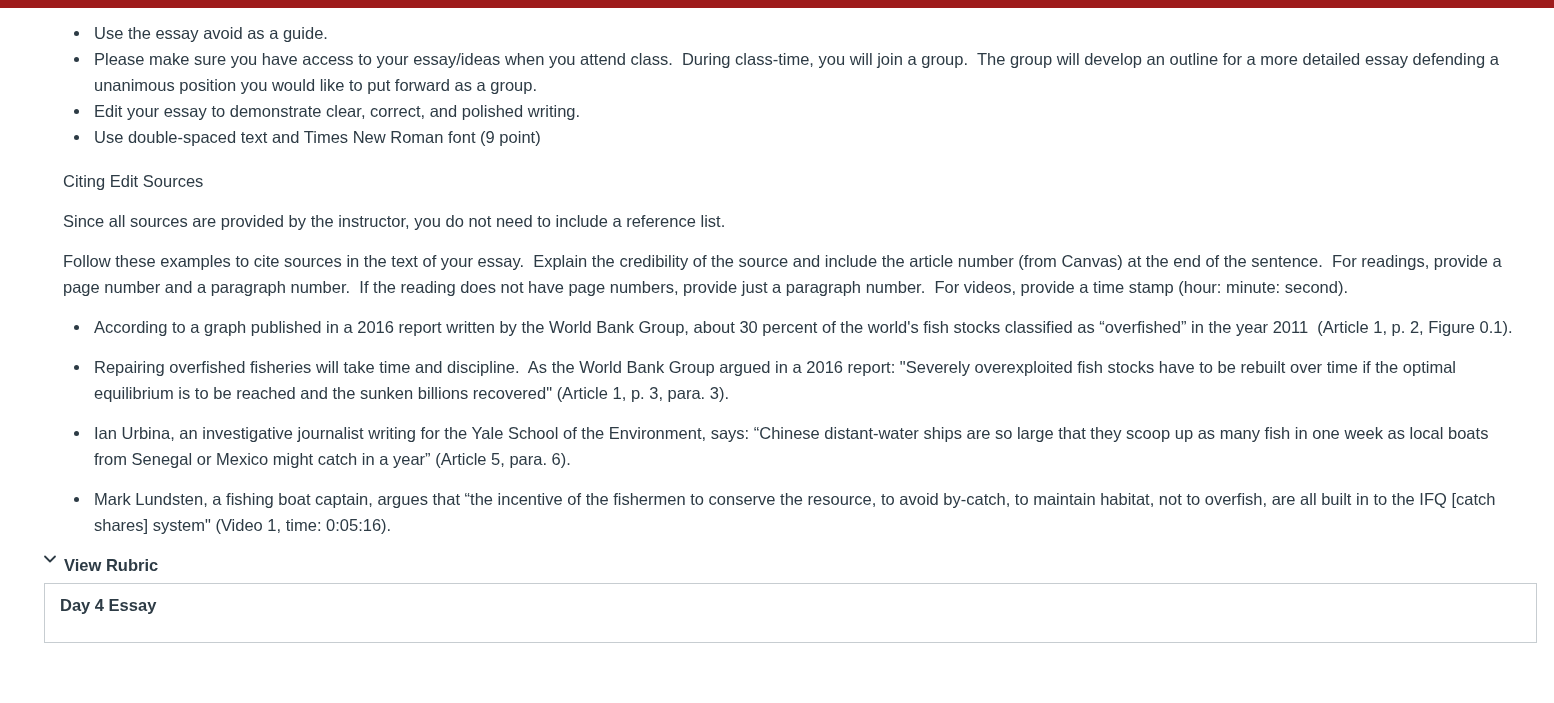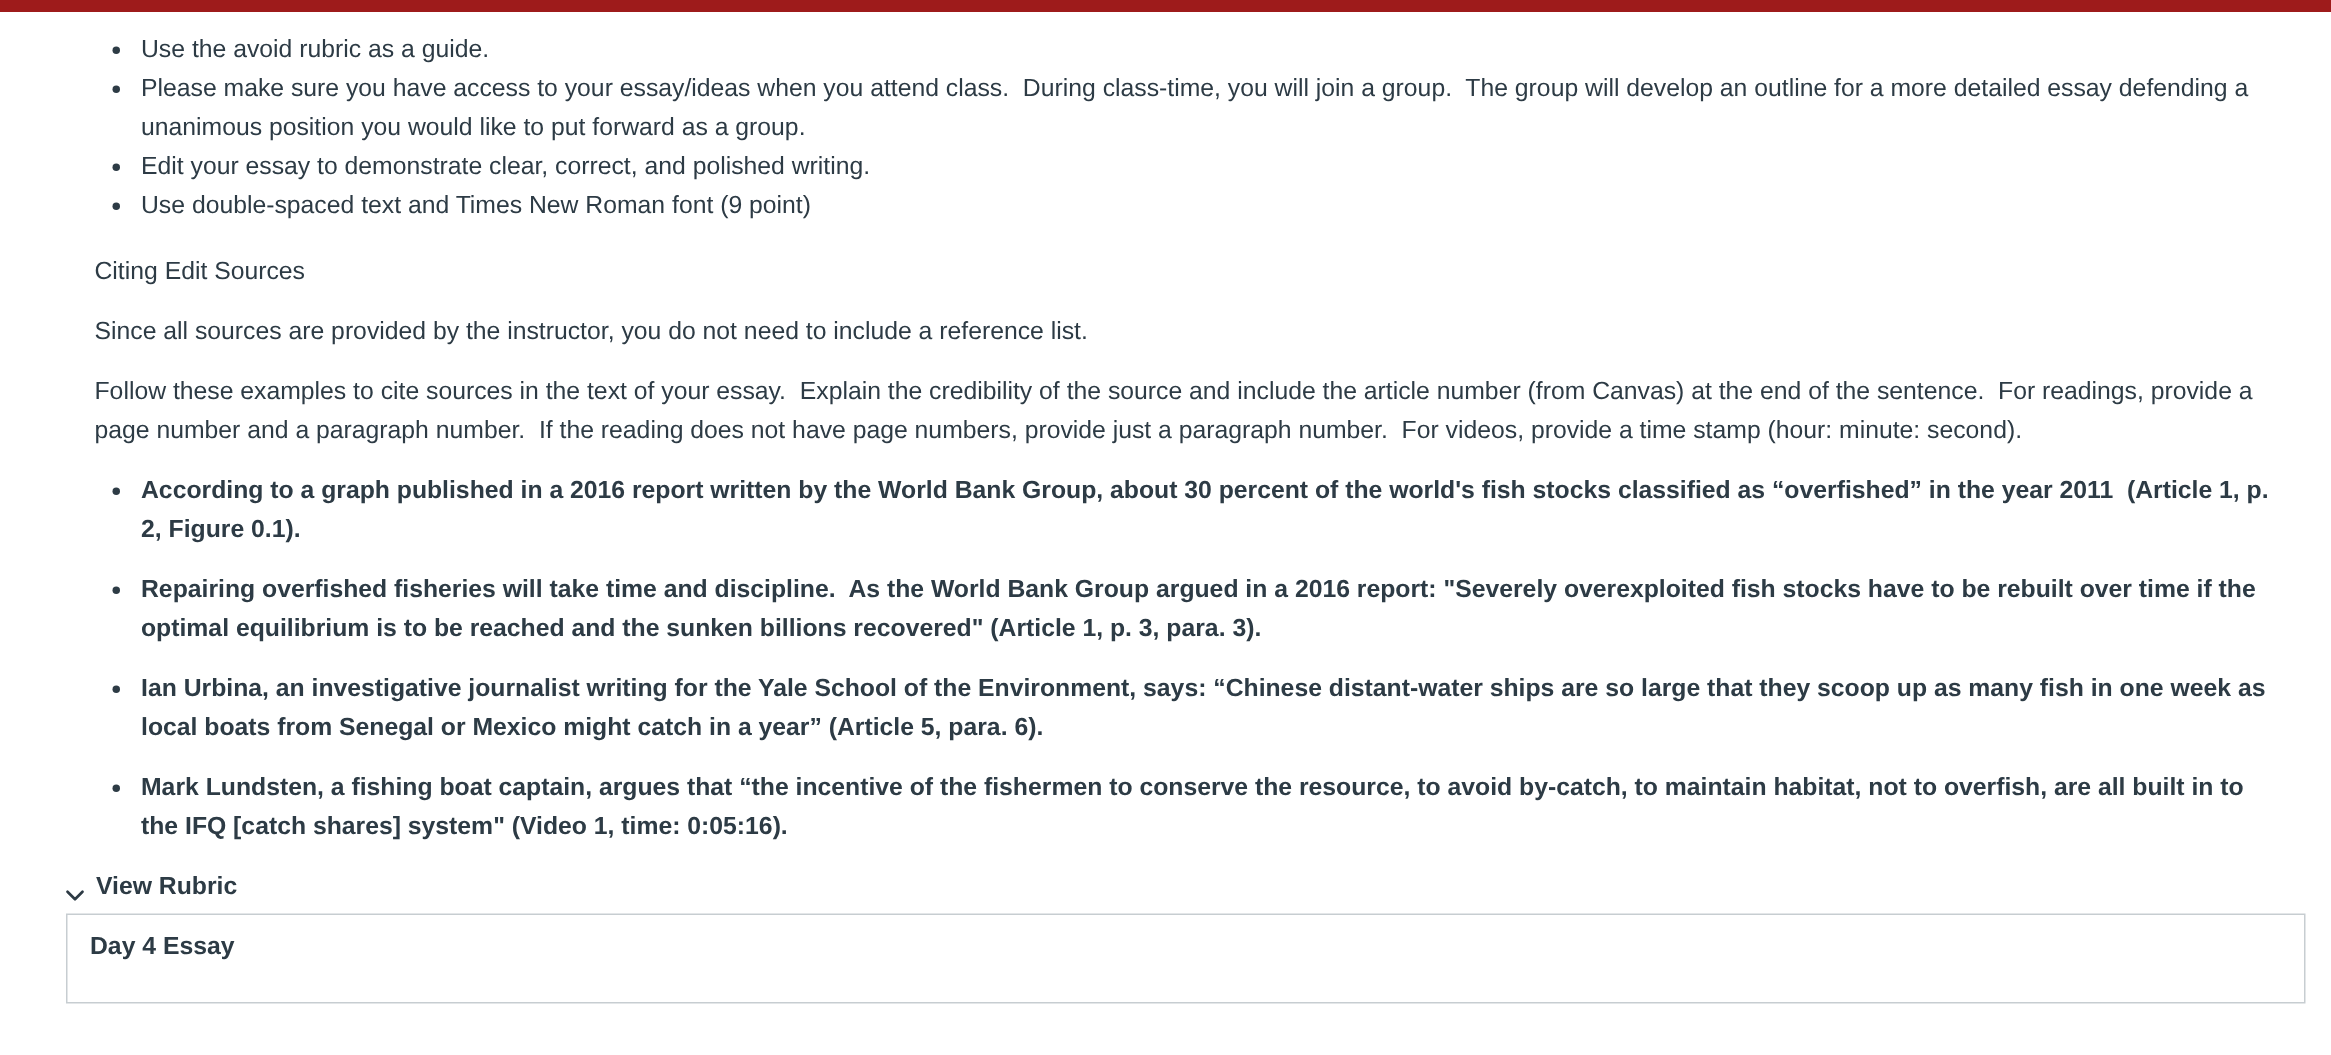--- a/index.html
+++ b/index.html
@@ -48,29 +48,28 @@
   ul.bullet-list li span,
   ul.bullet-list li strong {
     white-space: pre-wrap;
   }
   ul.citation-list {
     margin-top: 14px;
     margin-bottom: 0;
   }
   ul.citation-list li {
     margin-bottom: 14px;
-    font-weight: bold;
   }
   .bold-run { font-weight: normal; }
   .rubric-section {
     padding-left: 43px;
   }
   .rubric-toggle {
     display: flex;
-    align-items: flex-end;
+    align-items: flex-start;
     gap: 7px;
     font-weight: bold;
     cursor: pointer;
     width: max-content;
   }
   .chevron {
     display: inline-flex;
     width: 14px;
     height: 14px;
     align-items: center;
@@ -94,21 +93,21 @@
 </style>
 </head>
 <body>
 
 <div class="top-bar"></div>
 
 <div class="description">
 
   <ul class="bullet-list">
     <li>
-      <span>Use the avoid rubric as a guide.</span>
+      <span>Use the essay avoid as a guide.</span>
     </li>
     <li>
       <span>Please make sure you have access to your essay/ideas when you attend class.  During class-time, you will join a group.  The group will develop an </span><strong class="bold-run">outline</strong><span> for a more detailed essay defending a unanimous position you would like to put forward as a group.</span>
     </li>
     <li>
       <span>Edit your essay to demonstrate clear, correct, and polished writing.</span>
     </li>
     <li>
       <span>Use double-spaced text and Times New Roman font (9 point)</span>
     </li>

